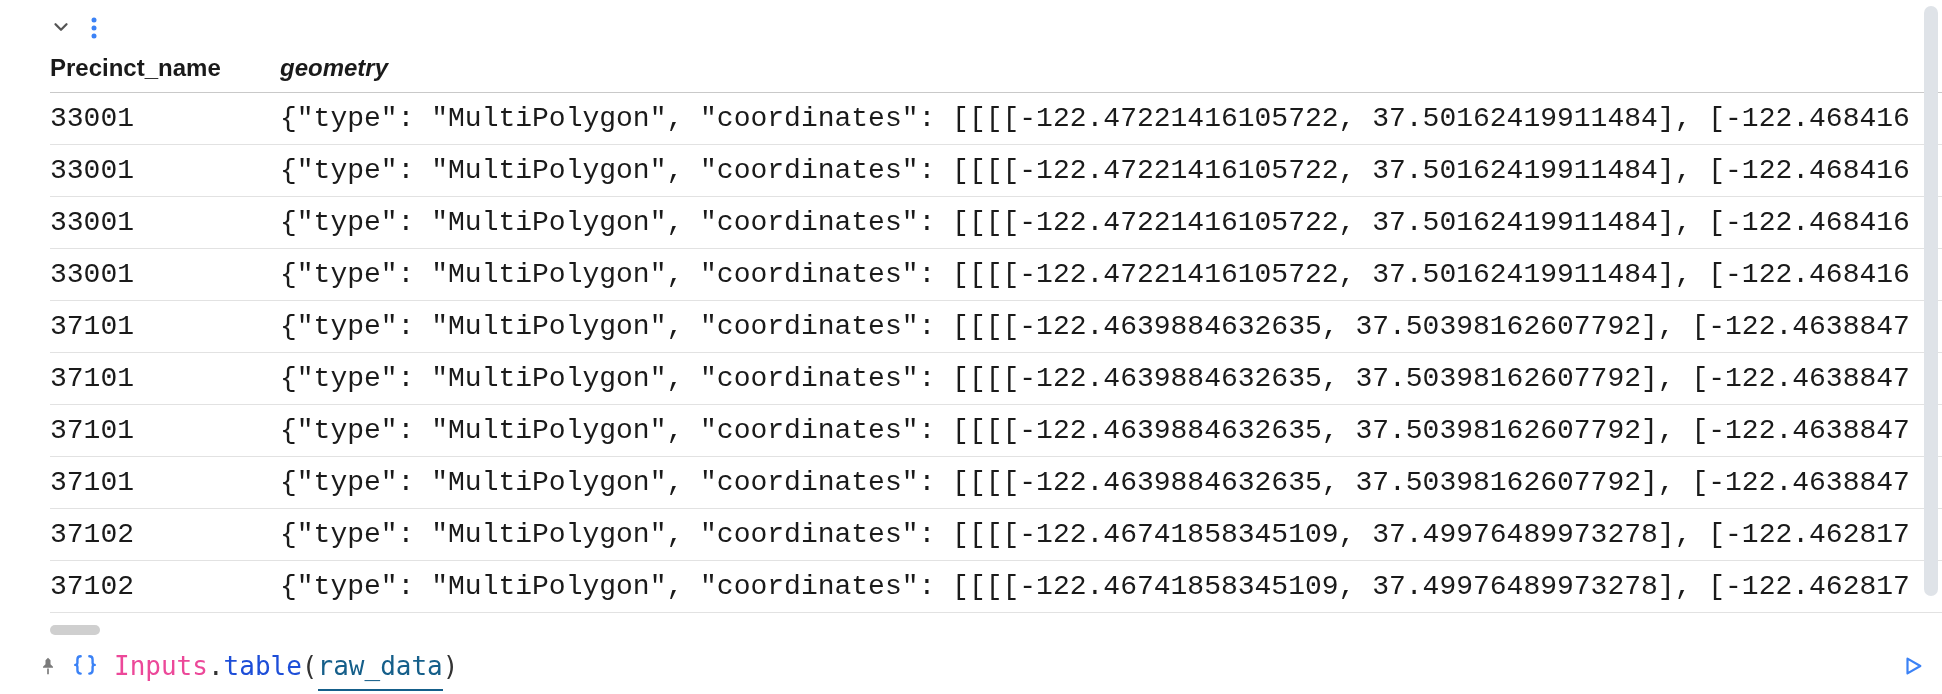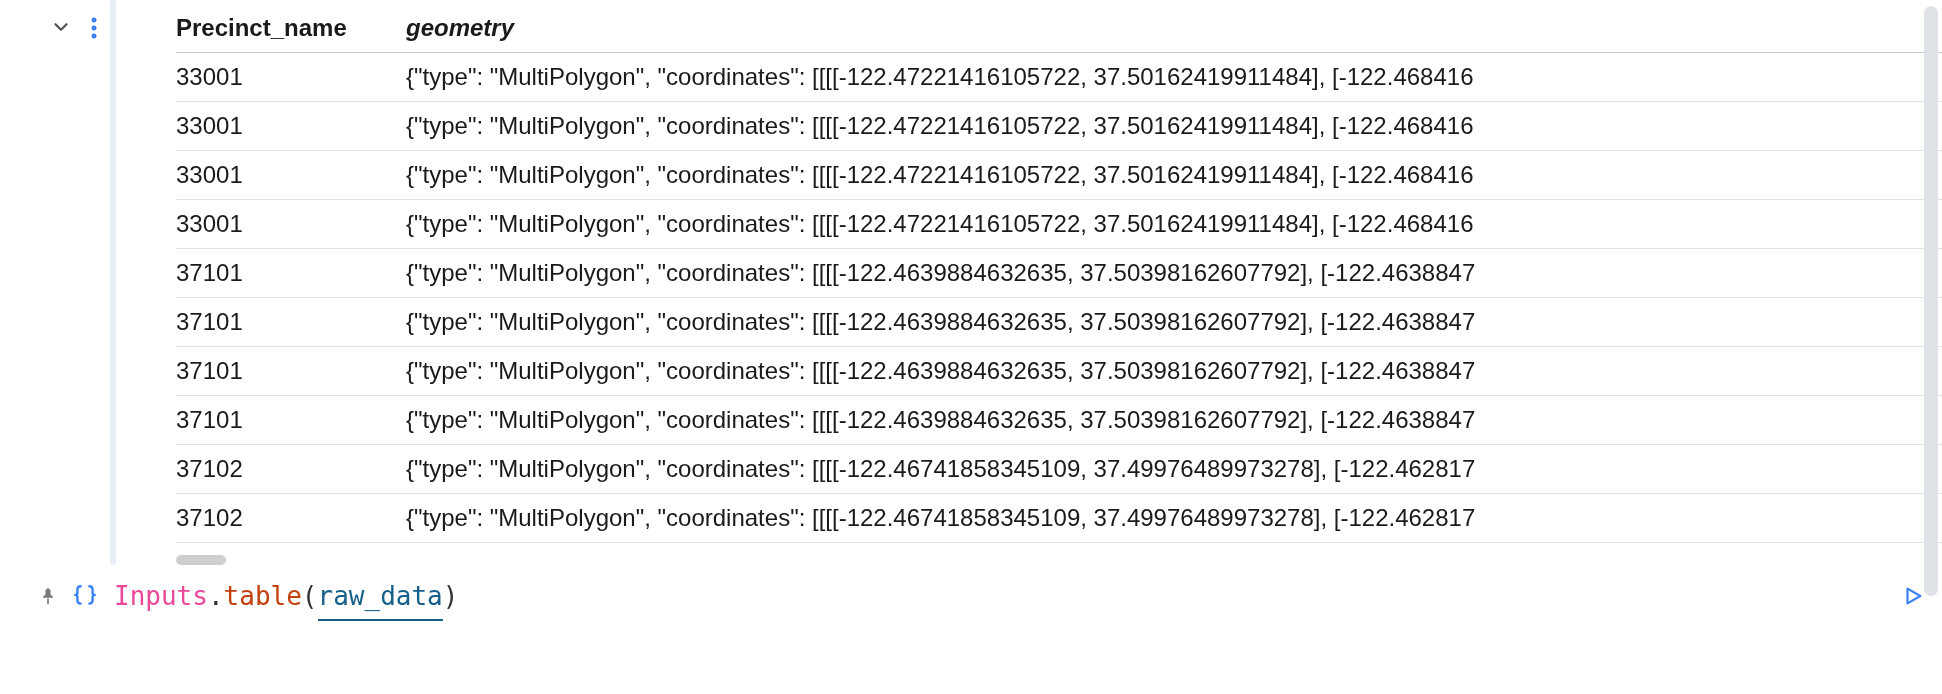--- a/index.html
+++ b/index.html
@@ -10,20 +10,21 @@
       color: #1a1a1a;
       width: 1942px;
       height: 694px;
       overflow: hidden;
       position: relative;
     }
     .output-cell {
       display: flex;
       position: relative;
       width: 100%;
+      flex-direction: column;
     }
     .gutter {
       width: 110px;
       flex-shrink: 0;
       display: flex;
       justify-content: flex-end;
       align-items: flex-start;
       padding-top: 16px;
       padding-right: 12px;
       gap: 18px;
@@ -70,26 +71,27 @@
       font-weight: 700;
       font-size: 24px;
       padding: 8px 12px 10px 0;
       border-bottom: 1px solid #c9c9c9;
       white-space: nowrap;
       overflow: hidden;
     }
     th.col-precinct { width: 230px; }
     th.col-geometry { width: auto; font-style: italic; }
     td {
-      font-size: 24px;
+      font-size: 28px;
       padding: 10px 12px 10px 0;
       border-bottom: 1px solid #e2e2e2;
       white-space: nowrap;
       overflow: hidden;
       text-overflow: clip;
+      font-family: Liberation Mono, monospace;
     }
     td.col-precinct { width: 230px; }
     .h-scroll {
       margin-top: 12px;
       height: 10px;
       width: 100%;
       position: relative;
     }
     .h-scroll-thumb {
       position: absolute;
@@ -136,21 +138,21 @@
       font-weight: 600;
     }
     .code-line {
       flex: 1;
       font-family: "Menlo", "Consolas", monospace;
       font-size: 26px;
       color: #333;
       padding-left: 4px;
     }
     .code-ident { color: #ec4899; }
-    .code-method { color: #c2410c; }
+    .code-method { color: #1d4ed8; }
     .code-paren { color: #333; }
     .code-var {
       color: #155f8a;
       border-bottom: 2px solid #155f8a;
       padding-bottom: 8px;
       font-weight: 500;
     }
     .run-icon {
       color: #3b82f6;
       margin-right: 18px;

